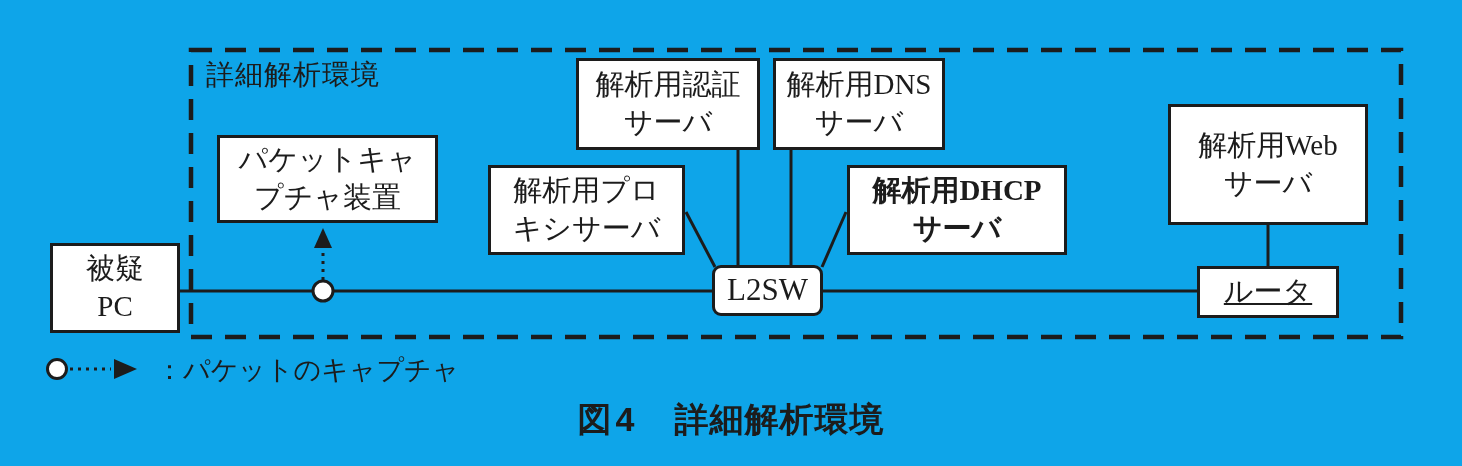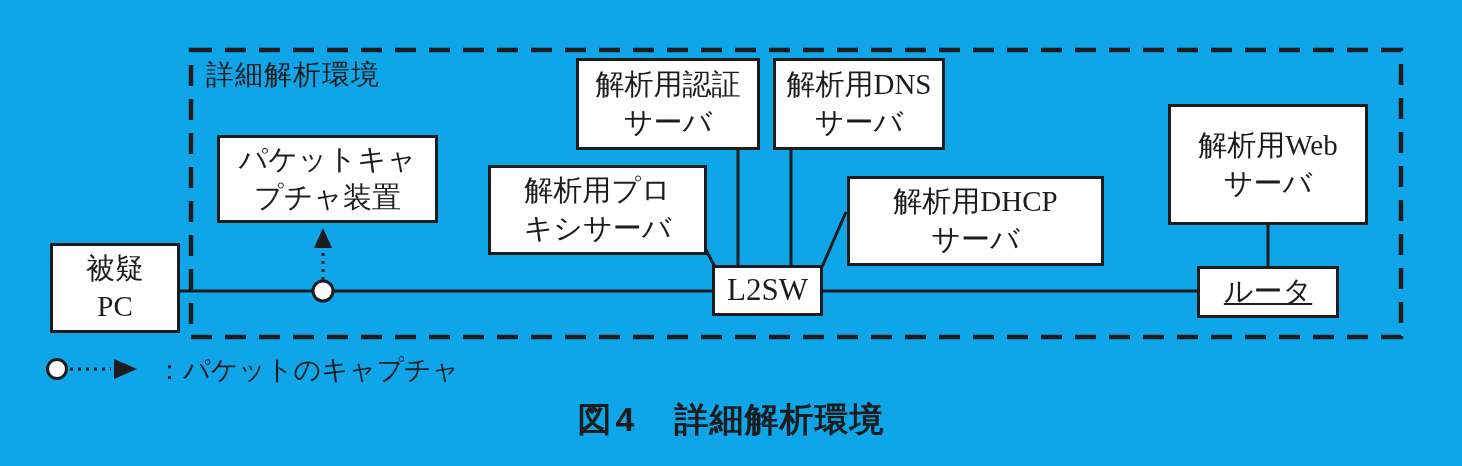--- a/index.html
+++ b/index.html
@@ -33,25 +33,25 @@
   }
   .caption{
     position:absolute;left:0;top:397px;width:100%;
     text-align:center;font-size:34px;font-weight:600;
     font-family:"Liberation Sans","DejaVu Sans",sans-serif;
     z-index:2;letter-spacing:1px;
   }
   .caption .fig-no{margin-right:36px;letter-spacing:4px;}
   .nd-pc      {left:50px;  top:243px; width:130px; height:90px;}
   .nd-capture {left:217px; top:135px; width:221px; height:88px;}
-  .nd-proxy   {left:488px; top:165px; width:219px; height:90px;font-family:Liberation Serif, serif;}
+  .nd-proxy   {left:488px; top:165px; width:197px; height:90px;font-family:Liberation Serif, serif;}
   .nd-auth    {left:576px; top:58px;  width:184px; height:92px;}
   .nd-dns     {left:773px; top:58px;  width:172px; height:92px;}
-  .nd-dhcp    {left:847px; top:176px; width:257px; height:90px;}
-  .nd-l2sw    {left:712px; top:265px; width:111px; height:51px; font-size:31px;}
+  .nd-dhcp    {left:847px; top:165px; width:220px; height:90px;font-weight:bold;}
+  .nd-l2sw    {left:712px; top:265px; width:111px; height:51px; font-size:31px;border-radius:9px;}
   .nd-web     {left:1168px;top:104px; width:200px; height:121px;}
   .nd-router  {left:1197px;top:266px; width:142px; height:52px;text-decoration:underline;}
 </style>
 </head>
 <body>
 
 <div class="stage">
 
   <svg width="1462" height="466" viewBox="0 0 1462 466">
 

